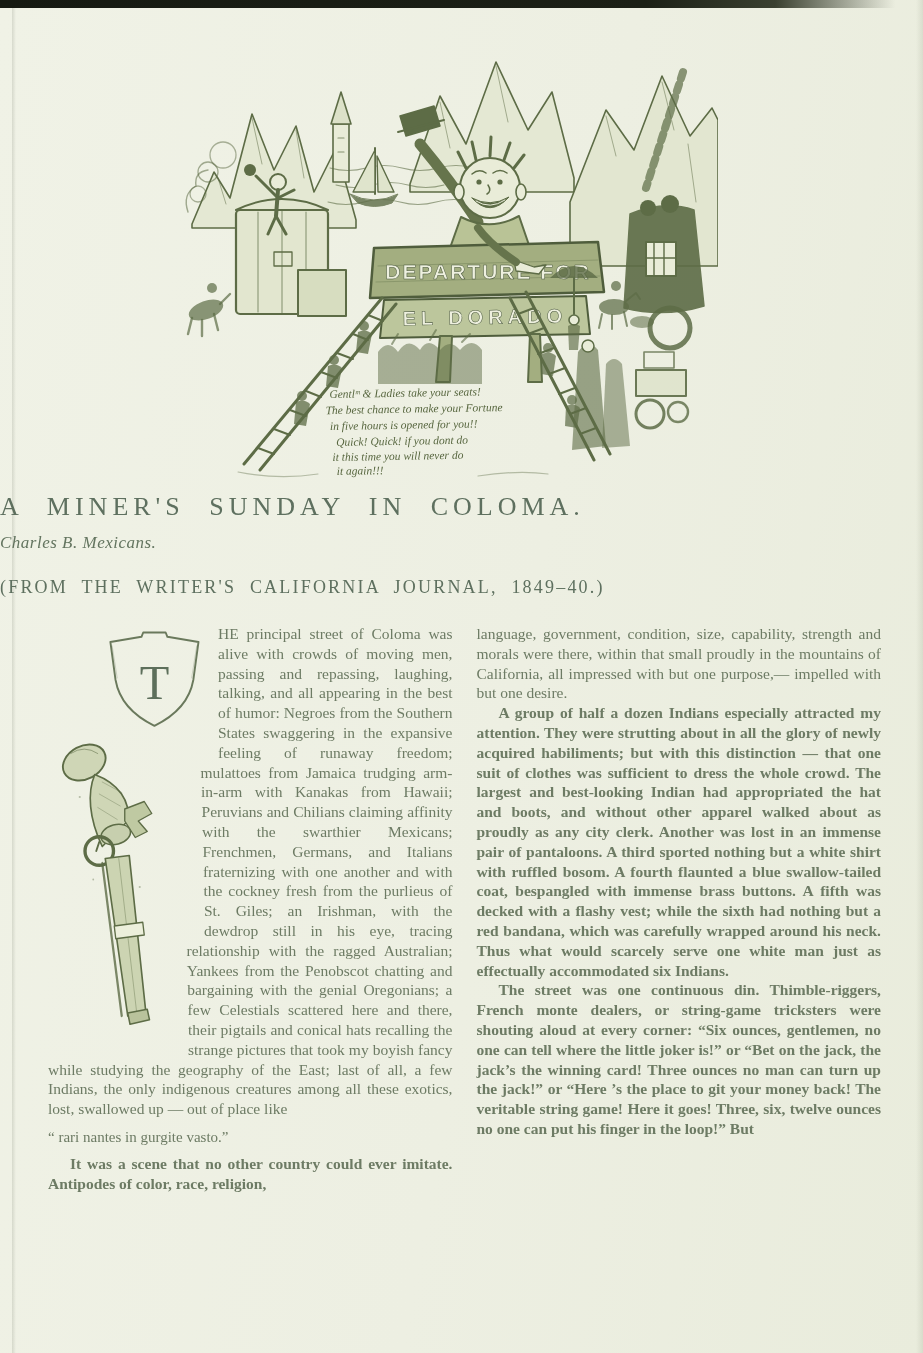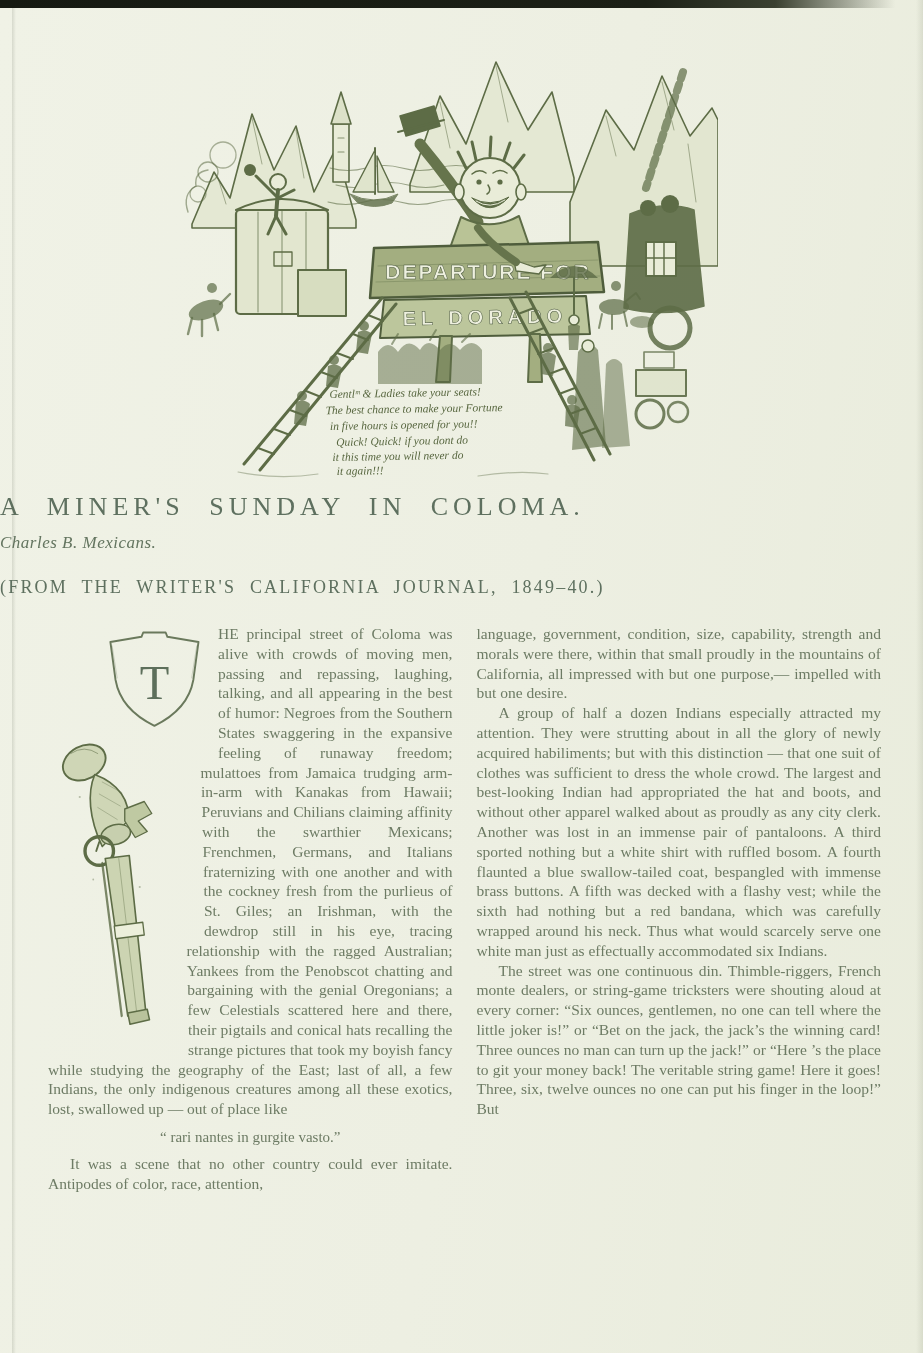--- a/index.html
+++ b/index.html
@@ -25,22 +25,22 @@
   .masthead{ text-align:left; margin-top:12px; }
   .title{
     margin:0; font-size:26px; font-weight:400; letter-spacing:5px; word-spacing:13px;
     color:#5e705f;
   }
   .author{ margin-top:11px; font-style:italic; font-size:17px; letter-spacing:.5px; color:#647560; }
   .source-line{ margin-top:24px; font-size:18px; letter-spacing:2.2px; word-spacing:7px; color:#5e705f; }
   .columns{ display:flex; gap:24px; padding:0 42px 0 48px; margin-top:26px; }
   .col{ flex:1; font-size:15.5px; line-height:19.8px; text-align:justify; color:#6d7b64; }
   .col p{ margin:0; }
-  .indent{ text-indent:22px; }
-  .latin-quote{ text-align:center; font-size:15px; padding:9px 0 6px; text-indent:0; }
+  .indent{ text-indent:22px;font-weight:bold; }
+  .latin-quote{ font-size:15px; padding:9px 0 6px; text-indent:0; }
   .cap-float{
     float:left; width:170px; height:416px; margin:0 10px 0 -6px;
     shape-outside:polygon(0 0,170px 0,170px 120px,152px 135px,156px 300px,138px 312px,140px 416px,0 416px);
   }
   .shield-wrap{ width:108px; margin-left:58px; }
   .pistol-wrap{ width:155px; margin:-4px 0 0 -6px; }
   svg text{ font-family:"Liberation Serif","DejaVu Serif",serif; }
   .sign-text{ font-family:"Liberation Sans","DejaVu Sans",sans-serif; font-weight:bold; }
   .placard-text{ font-style:italic; }
 </style>
@@ -223,21 +223,21 @@
                 <path d="M104,368 l26,-5 l3,14 l-26,6 Z" fill="#b9c29c" stroke-width="2"></path>
                 <circle cx="40" cy="80" r="1.4" fill="#5d6c46" stroke="none" opacity=".4"></circle>
                 <circle cx="120" cy="200" r="1.4" fill="#5d6c46" stroke="none" opacity=".4"></circle>
                 <circle cx="58" cy="190" r="1.2" fill="#5d6c46" stroke="none" opacity=".4"></circle>
               </g>
             </svg>
           </span>
         </span><span>HE principal street of Coloma was alive with crowds of moving men, passing and repassing, laughing, talking, and all appearing in the best of humor: Negroes from the Southern States swaggering in the expansive feeling of runaway freedom; mulattoes from Jamaica trudging arm-in-arm with Kanakas from Hawaii; Peruvians and Chilians claiming affinity with the swarthier Mexicans; Frenchmen, Germans, and Italians fraternizing with one another and with the cockney fresh from the purlieus of St. Giles; an Irishman, with the dewdrop still in his eye, tracing relationship with the ragged Australian; Yankees from the Penobscot chatting and bargaining with the genial Oregonians; a few Celestials scattered here and there, their pigtails and conical hats recalling the strange pictures that took my boyish fancy while studying the geography of the East; last of all, a few Indians, the only indigenous creatures among all these exotics, lost, swallowed up — out of place like</span>
       </p>
       <p class="latin-quote">“ rari nantes in gurgite vasto.”</p>
-      <p class="indent">It was a scene that no other country could ever imitate.  Antipodes of color, race, attention,</p>
+      <p class="indent">It was a scene that no other country could ever imitate.  Antipodes of color, race, religion,</p>
     </div>
 
     <div class="col">
       <p>language, government, condition, size, capability, strength and morals were there, within that small proudly in the mountains of California, all impressed with but one purpose,— impelled with but one desire.</p>
       <p class="indent">A group of half a dozen Indians especially attracted my attention.  They were strutting about in all the glory of newly acquired habiliments; but with this distinction — that one suit of clothes was sufficient to dress the whole crowd.  The largest and best-looking Indian had appropriated the hat and boots, and without other apparel walked about as proudly as any city clerk.  Another was lost in an immense pair of pantaloons.  A third sported nothing but a white shirt with ruffled bosom.  A fourth flaunted a blue swallow-tailed coat, bespangled with immense brass buttons.  A fifth was decked with a flashy vest; while the sixth had nothing but a red bandana, which was carefully wrapped around his neck.  Thus what would scarcely serve one white man just as effectually accommodated six Indians.</p>
       <p class="indent">The street was one continuous din.  Thimble-riggers, French monte dealers, or string-game tricksters were shouting aloud at every corner: “Six ounces, gentlemen, no one can tell where the little joker is!” or “Bet on the jack, the jack’s the winning card!  Three ounces no man can turn up the jack!” or “Here ’s the place to git your money back!  The veritable string game!  Here it goes!  Three, six, twelve ounces no one can put his finger in the loop!”  But</p>
     </div>
   </div>
 </div>
 

